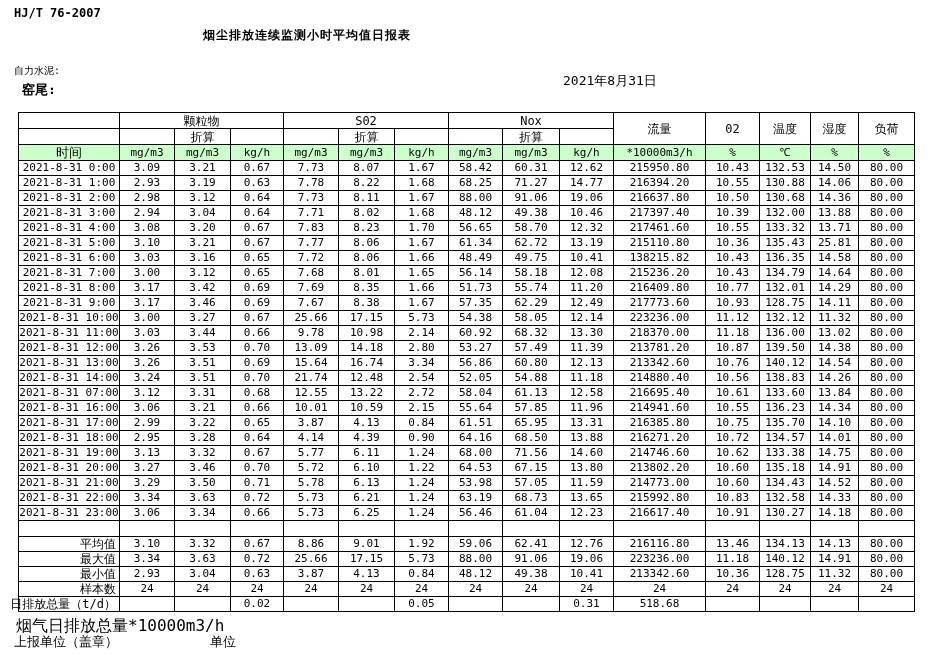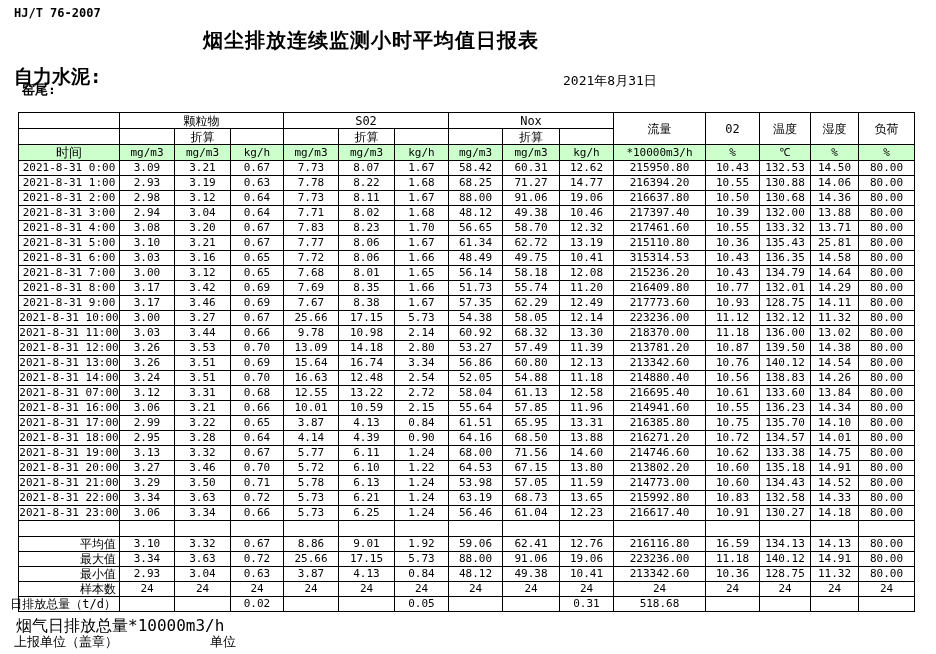--- a/index.html
+++ b/index.html
@@ -1,21 +1,21 @@
 <!DOCTYPE html>
 <html><head>
 <meta charset="utf-8">
 <style>
   * { margin:0; padding:0; box-sizing:border-box; }
   html,body { width:936px; height:654px; background:#ffffff; overflow:hidden;
               font-family:"DejaVu Sans Mono", monospace; color:#000; }
   .abs { position:absolute; }
   #std-code   { top:6px;  left:14px; font-size:12px; font-weight:bold; }
-  #page-title { top:27px; left:203px; font-size:20px; font-weight:bold; letter-spacing:1px; }
-  #company    { top:64px; left:14px; font-size:19px; font-weight:bold; }
+  #page-title { top:27px; left:203px; font-size:12px; font-weight:bold; letter-spacing:1px; }
+  #company    { top:64px; left:14px; font-size:10px; font-weight:normal; }
   #kiln       { top:81px; left:14px; font-size:13px; font-weight:bold;margin-left:8px; }
   #rpt-date   { top:72px; left:563px; font-size:13px; }
 
   table { position:absolute; top:112px; left:18px; border-collapse:collapse;
           table-layout:fixed; font-size:11px; }
   td, th { border:1px solid #000; text-align:center; vertical-align:middle;
            padding:0; height:15px; line-height:14px; overflow:hidden;
            white-space:nowrap; font-weight:normal; }
   thead td { height:16px; }
   .green { background:#ccffcc; }
@@ -207,21 +207,21 @@
         <td class="time-cell">2021-8-31 6:00</td>
         <td>3.03</td>
         <td>3.16</td>
         <td>0.65</td>
         <td>7.72</td>
         <td>8.06</td>
         <td>1.66</td>
         <td>48.49</td>
         <td>49.75</td>
         <td>10.41</td>
-        <td>315314.53</td>
+        <td>138215.82</td>
         <td>10.43</td>
         <td>136.35</td>
         <td>14.58</td>
         <td>80.00</td>
       </tr>
       <tr>
         <td class="time-cell">2021-8-31 7:00</td>
         <td>3.00</td>
         <td>3.12</td>
         <td>0.65</td>
@@ -337,21 +337,21 @@
         <td>10.76</td>
         <td>140.12</td>
         <td>14.54</td>
         <td>80.00</td>
       </tr>
       <tr>
         <td class="time-cell">2021-8-31 14:00</td>
         <td>3.24</td>
         <td>3.51</td>
         <td>0.70</td>
-        <td>16.63</td>
+        <td>21.74</td>
         <td>12.48</td>
         <td>2.54</td>
         <td>52.05</td>
         <td>54.88</td>
         <td>11.18</td>
         <td>214880.40</td>
         <td>10.56</td>
         <td>138.83</td>
         <td>14.26</td>
         <td>80.00</td>
@@ -533,21 +533,21 @@
         <td>3.10</td>
         <td>3.32</td>
         <td>0.67</td>
         <td>8.86</td>
         <td>9.01</td>
         <td>1.92</td>
         <td>59.06</td>
         <td>62.41</td>
         <td>12.76</td>
         <td>216116.80</td>
-        <td>16.59</td>
+        <td>13.46</td>
         <td>134.13</td>
         <td>14.13</td>
         <td>80.00</td>
       </tr>
       <tr>
         <td class="sum-label">
           <span>最大值</span>
         </td>
         <td>3.34</td>
         <td>3.63</td>

